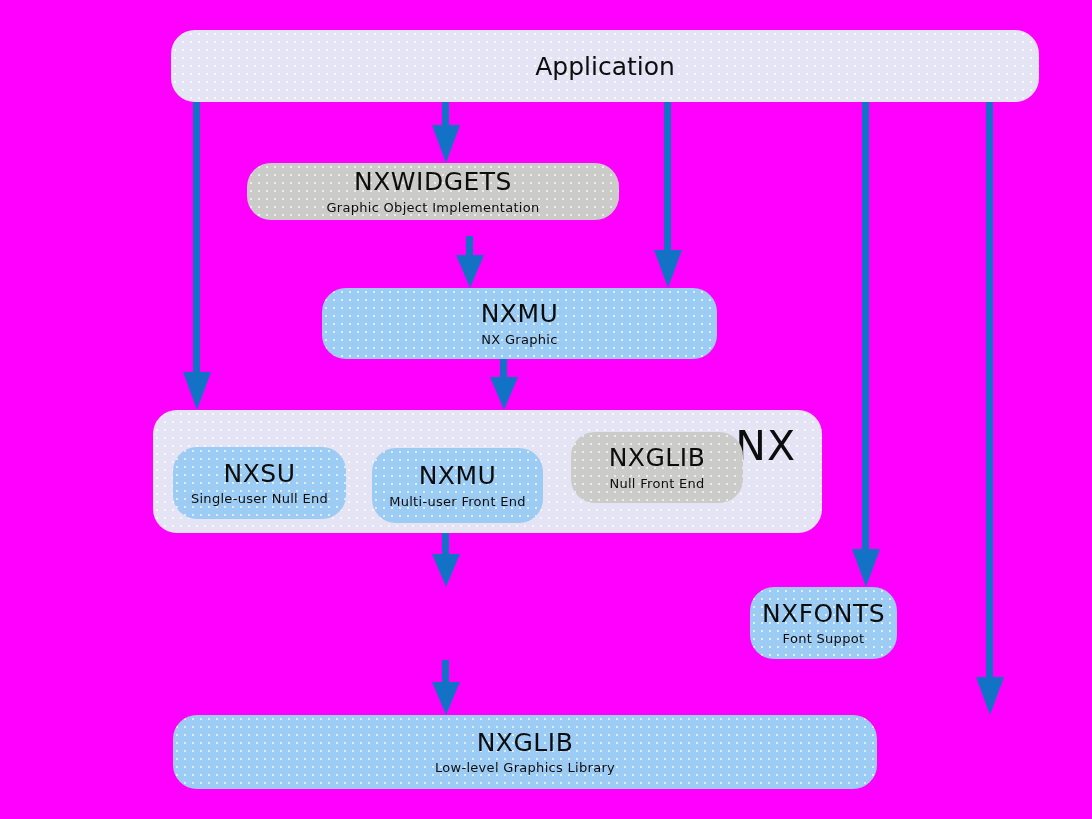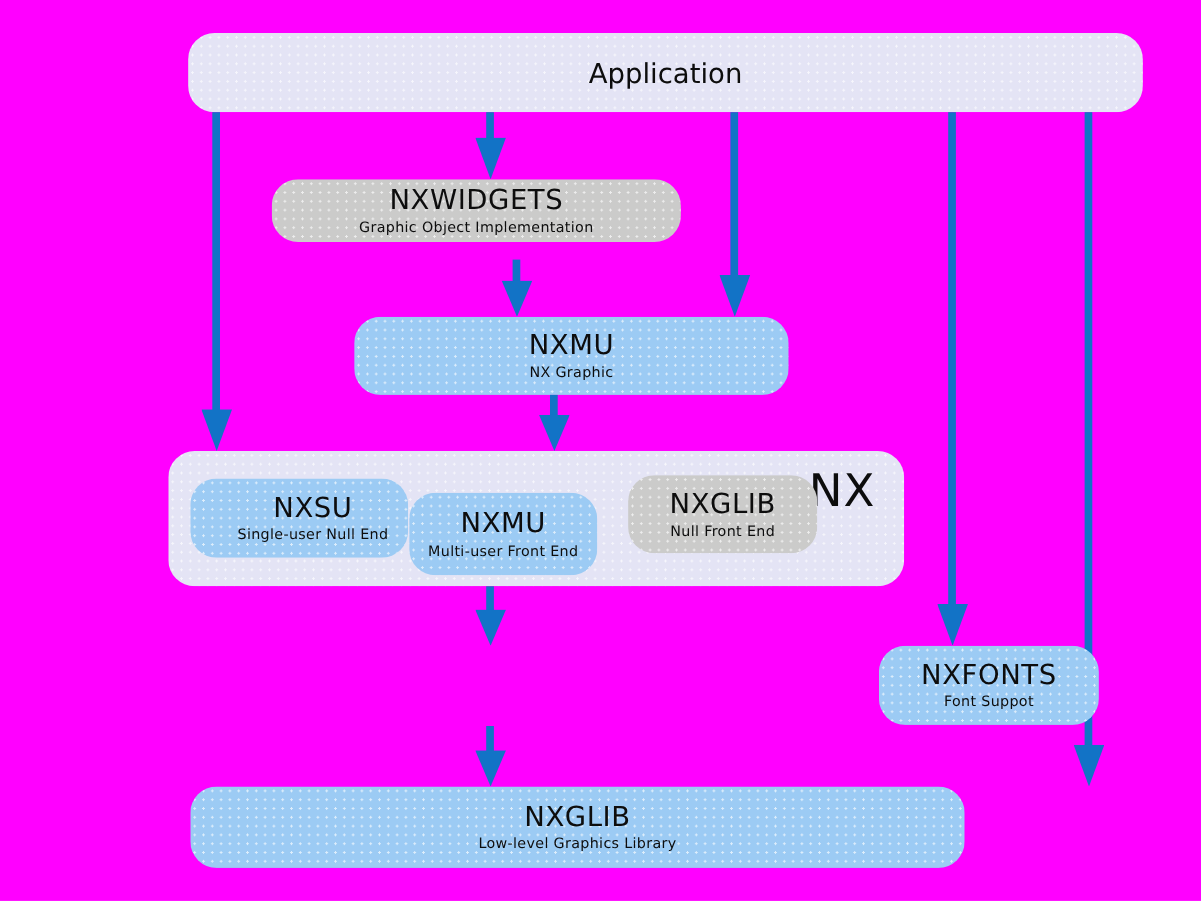--- a/index.html
+++ b/index.html
@@ -101,21 +101,21 @@
   </div>
 
   <div class="arrow short" style="left:490px;top:359px;height:51px;">
     <div class="shaft"></div>
     <div class="head"></div>
   </div>
 
   <div class="node lavender" style="left:153px;top:410px;width:669px;height:123px;">
     <span class="group-label">NX</span>
 
-    <div class="node blue" style="left:20px;top:25px;width:173px;height:72px;padding-left:25px;">
+    <div class="node blue" style="left:20px;top:37px;width:173px;height:72px;">
       <div class="title">NXSU</div>
       <div class="subtitle">Single-user Null End</div>
     </div>
 
     <div class="node blue" style="left:219px;top:38px;width:171px;height:75px;">
       <div class="title">NXMU</div>
       <div class="subtitle">Multi-user Front End</div>
     </div>
 
     <div class="node gray" style="left:418px;top:22px;width:172px;height:71px;">
@@ -123,21 +123,21 @@
       <div class="subtitle">Null Front End</div>
     </div>
   </div>
 
   <div class="arrow short" style="left:432px;top:533px;height:54px;">
     <div class="shaft"></div>
     <div class="head"></div>
   </div>
 
 
-  <div class="node blue" style="left:799px;top:587px;width:200px;height:72px;">
+  <div class="node blue" style="left:750px;top:587px;width:147px;height:72px;">
     <div class="title">NXFONTS</div>
     <div class="subtitle">Font Suppot</div>
   </div>
 
   <div class="arrow short" style="left:432px;top:660px;height:55px;">
     <div class="shaft"></div>
     <div class="head"></div>
   </div>
 
   <div class="node blue" style="left:173px;top:715px;width:704px;height:74px;">

